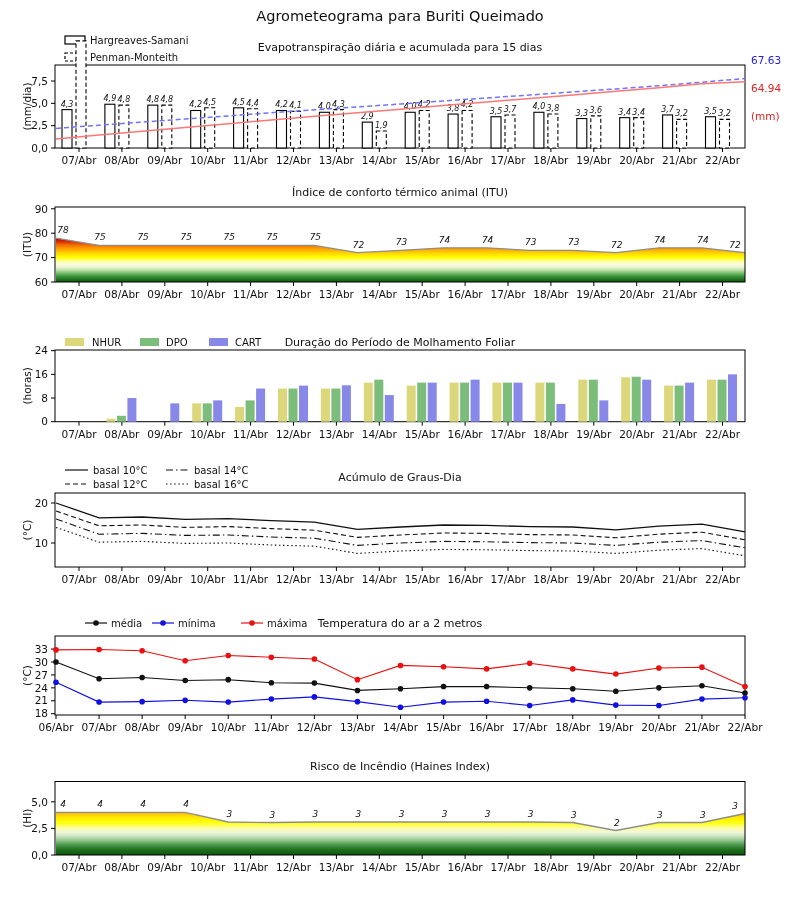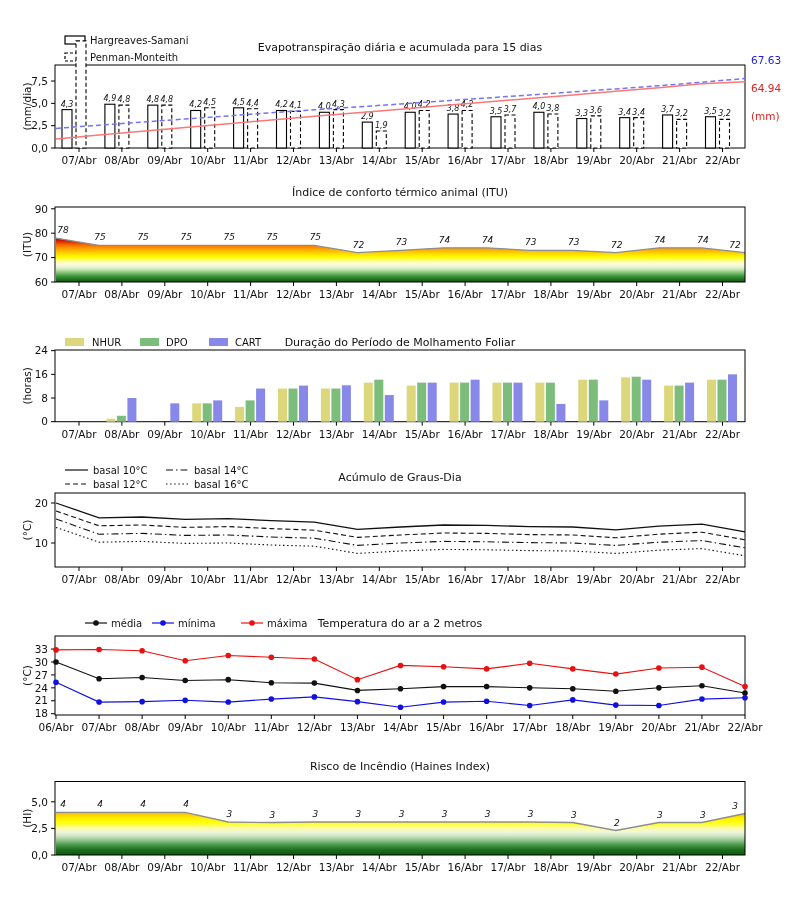--- a/index.html
+++ b/index.html
@@ -4,20 +4,21 @@
 <style>
   html,body{margin:0;padding:0;background:#ffffff;}
   #figure-wrap{position:relative;width:800px;height:900px;background:#fff;font-family:"DejaVu Sans","Liberation Sans",sans-serif;overflow:hidden;}
   #figure-title{position:absolute;top:8px;left:0;width:800px;text-align:center;font-size:14.5px;color:#111;}
   svg text{font-family:"DejaVu Sans","Liberation Sans",sans-serif;}
 </style>
 </head>
 <body>
 
 <div id="figure-wrap">
+  <div id="figure-title">Agrometeograma para Buriti Queimado</div>
   <svg id="fig" width="800" height="900" viewBox="0 0 800 900">
       <g>
         <rect x="55" y="65" width="690" height="83" fill="none" stroke="#000" stroke-width="1"></rect>
         <line x1="51" y1="148" x2="55" y2="148" stroke="#000" stroke-width="1"></line>
         <text x="48" y="151.7" font-size="10.5" text-anchor="end" fill="#111" font-style="normal">0,0</text>
         <line x1="51" y1="125.675" x2="55" y2="125.675" stroke="#000" stroke-width="1"></line>
         <text x="48" y="129.375" font-size="10.5" text-anchor="end" fill="#111" font-style="normal">2,5</text>
         <line x1="51" y1="103.35" x2="55" y2="103.35" stroke="#000" stroke-width="1"></line>
         <text x="48" y="107.05" font-size="10.5" text-anchor="end" fill="#111" font-style="normal">5,0</text>
         <line x1="51" y1="81.025" x2="55" y2="81.025" stroke="#000" stroke-width="1"></line>

